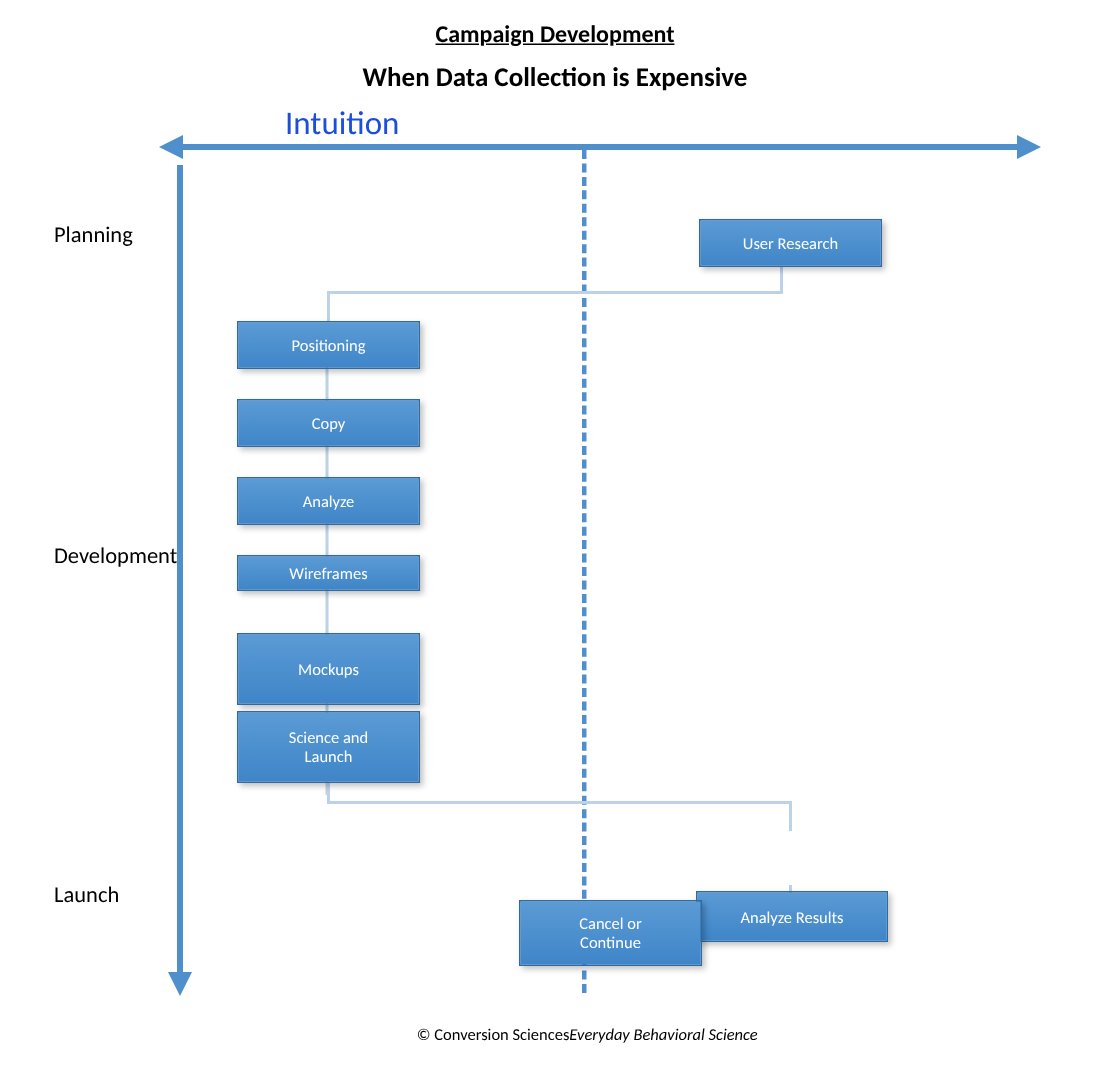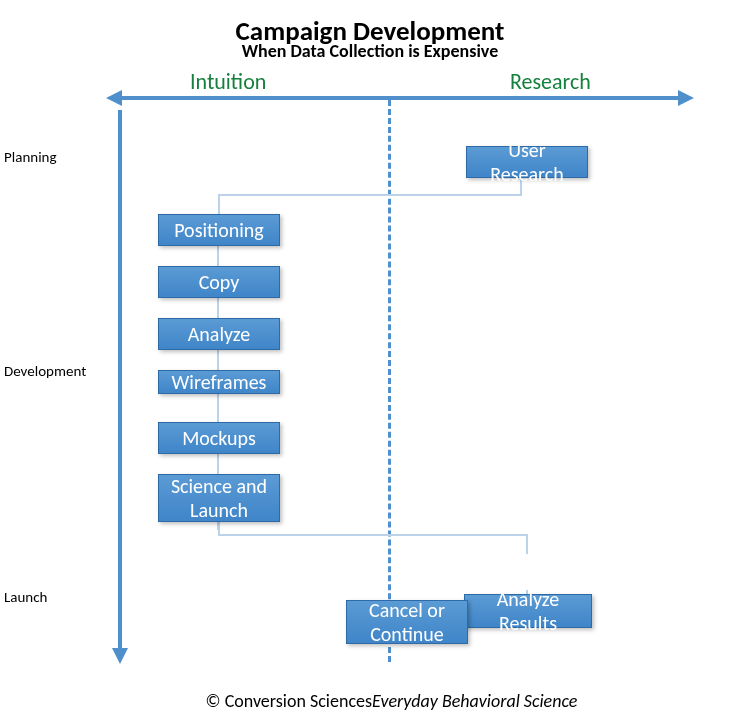--- a/index.html
+++ b/index.html
@@ -15,51 +15,52 @@
     position: relative;
     width: 740px;
     height: 712px;
   }
   .title {
     position: absolute;
     left: 0; right: 0;
     top: 14px;
     text-align: center;
     font-weight: bold;
-    font-size: 27px;
+    font-size: 16px;
+    text-decoration: underline;
   }
   .subtitle {
     position: absolute;
     left: 0; right: 0;
     top: 40px;
     text-align: center;
     font-weight: bold;
     font-size: 18px;
   }
   .axis-label {
     position: absolute;
     font-size: 22px;
     font-weight: 400;
-    color: #15803d;
+    color: #1d4ed8;
   }
   .phase-label {
     position: absolute;
     left: 0;
     width: 115px;
     font-size: 15px;
     text-align: left;
-    padding-left: 4px;
+    padding-left: 36px;
     box-sizing: border-box;
   }
   .node {
     position: absolute;
     background: linear-gradient(#5b9bd5, #3f85c8);
     color: #fff;
     border: 1px solid #2e6aa5;
-    font-size: 20px;
+    font-size: 11px;
     text-align: center;
     display: flex;
     align-items: center;
     justify-content: center;
     white-space: pre-line;
     box-shadow: 2px 2px 4px rgba(0,0,0,0.25);
     box-sizing: border-box;
     padding: 2px 4px;
   }
   .h-axis {
@@ -118,40 +119,39 @@
     top: 230px;
     width: 2px;
     height: 300px;
     background: #bcd2e8;
     z-index: 0;
   }
 
   .footer {
     position: absolute;
     left: 0; right: 0;
-    bottom: 0;
+    bottom: 16px;
     text-align: center;
-    font-size: 18px;
+    font-size: 11px;
     padding-left: 43px;
   }
   .footer .italic { font-style: italic; }
 </style>
 </head>
 <body>
 
 <div class="canvas">
 
   <div class="title">Campaign Development</div>
   <div class="subtitle">When Data Collection is Expensive</div>
 
   <div class="h-axis"></div>
   <div class="arrow-left"></div>
   <div class="arrow-right"></div>
   <div class="axis-label" style="left:190px; top:68px;">Intuition</div>
-  <div class="axis-label" style="left:510px; top:68px;">Research</div>
 
   <div class="v-axis"></div>
   <div class="arrow-down"></div>
 
   <div class="divider"></div>
 
   <div class="phase-label" style="top:148px;">Planning</div>
   <div class="phase-label" style="top:362px;">Development</div>
   <div class="phase-label" style="top:588px;">Launch</div>
 
@@ -167,21 +167,21 @@
 
   <div class="connector" style="left:526px; top:590px; width:2px; height:32px;"></div>
   <div class="connector" style="left:470px; top:620px; width:58px; height:2px;"></div>
 
   <div class="node" style="left:466px; top:146px; width:122px; height:32px;">User Research</div>
 
   <div class="node" style="left:158px; top:214px; width:122px; height:32px;">Positioning</div>
   <div class="node" style="left:158px; top:266px; width:122px; height:32px;">Copy</div>
   <div class="node" style="left:158px; top:318px; width:122px; height:32px;">Analyze</div>
   <div class="node" style="left:158px; top:370px; width:122px; height:24px;">Wireframes</div>
-  <div class="node" style="left:158px; top:422px; width:122px; height:32px;">Mockups</div>
+  <div class="node" style="left:158px; top:422px; width:122px; height:48px;">Mockups</div>
   <div class="node" style="left:158px; top:474px; width:122px; height:48px;">Science and
 Launch</div>
 
   <div class="node" style="left:464px; top:556px; width:128px; height:34px;margin-top:38px;">Analyze Results</div>
   <div class="node" style="left:346px; top:600px; width:122px; height:44px;">Cancel or
 Continue</div>
 
   <div class="footer">
     <span>© Conversion Sciences</span><span class="italic">Everyday Behavioral Science</span>
   </div>

